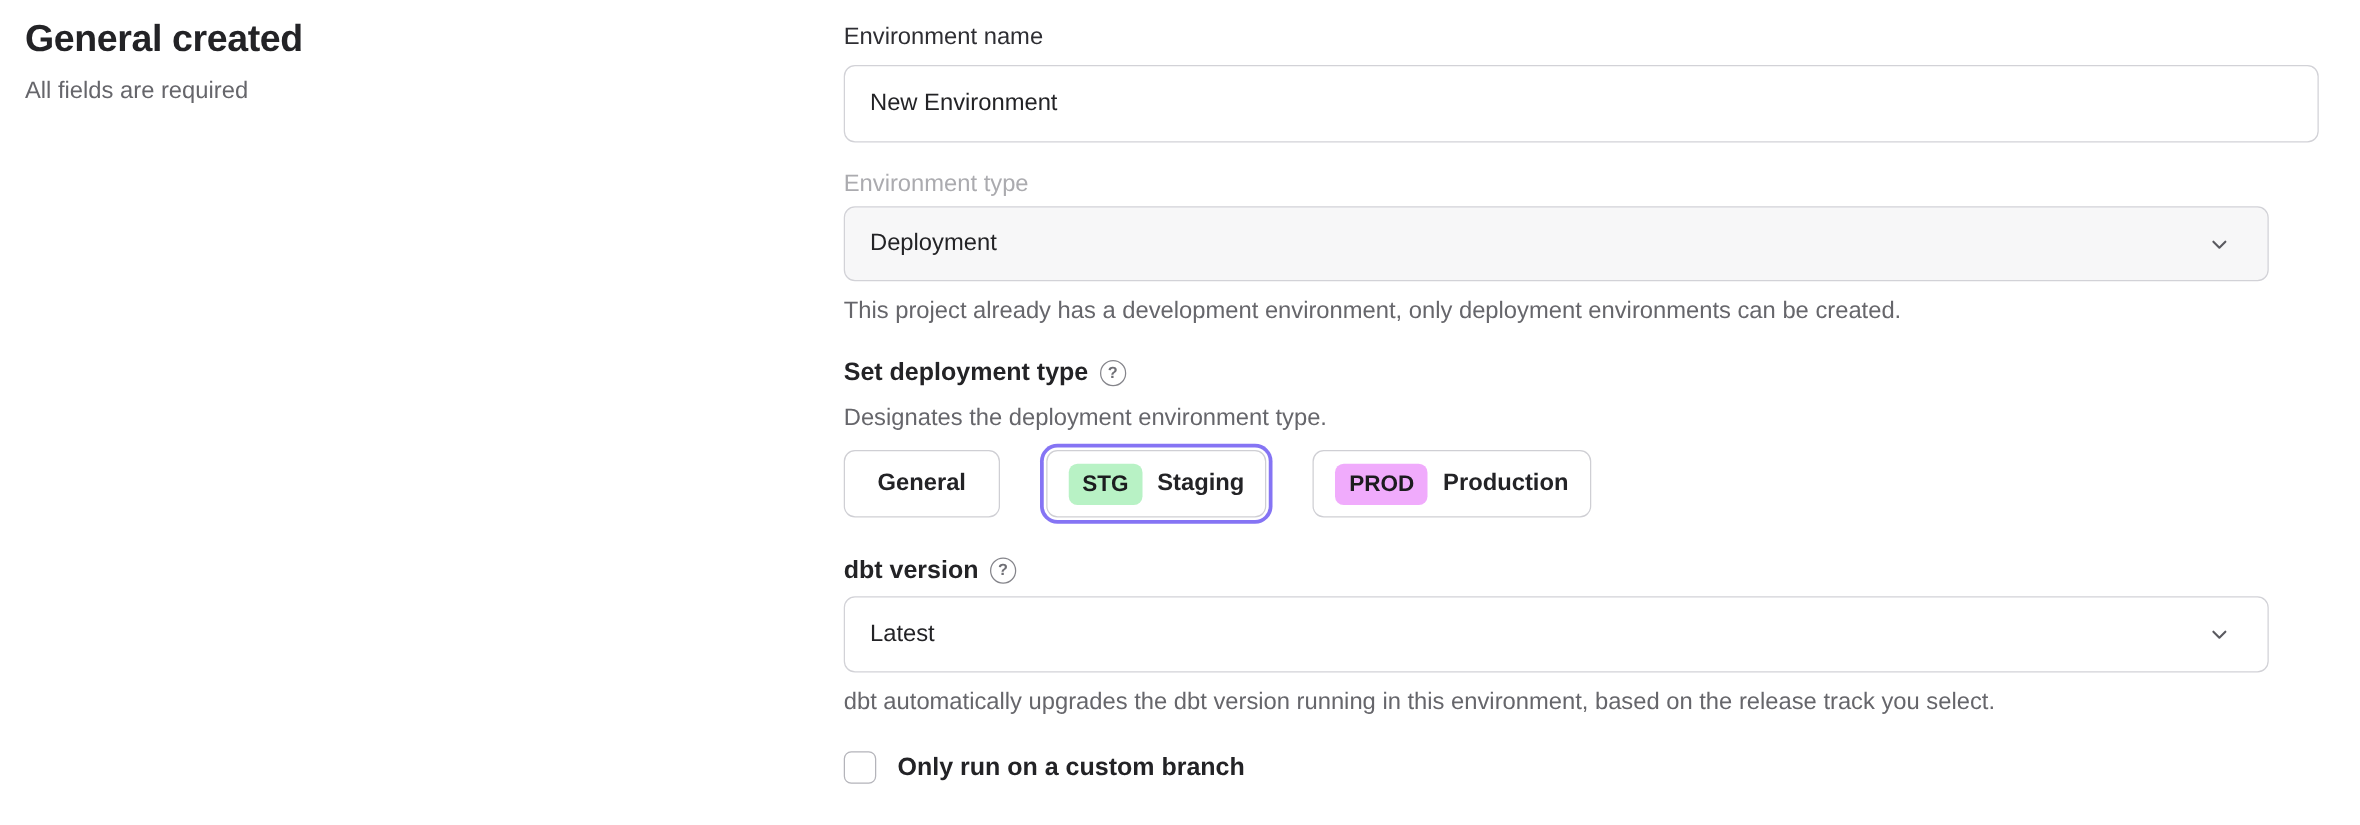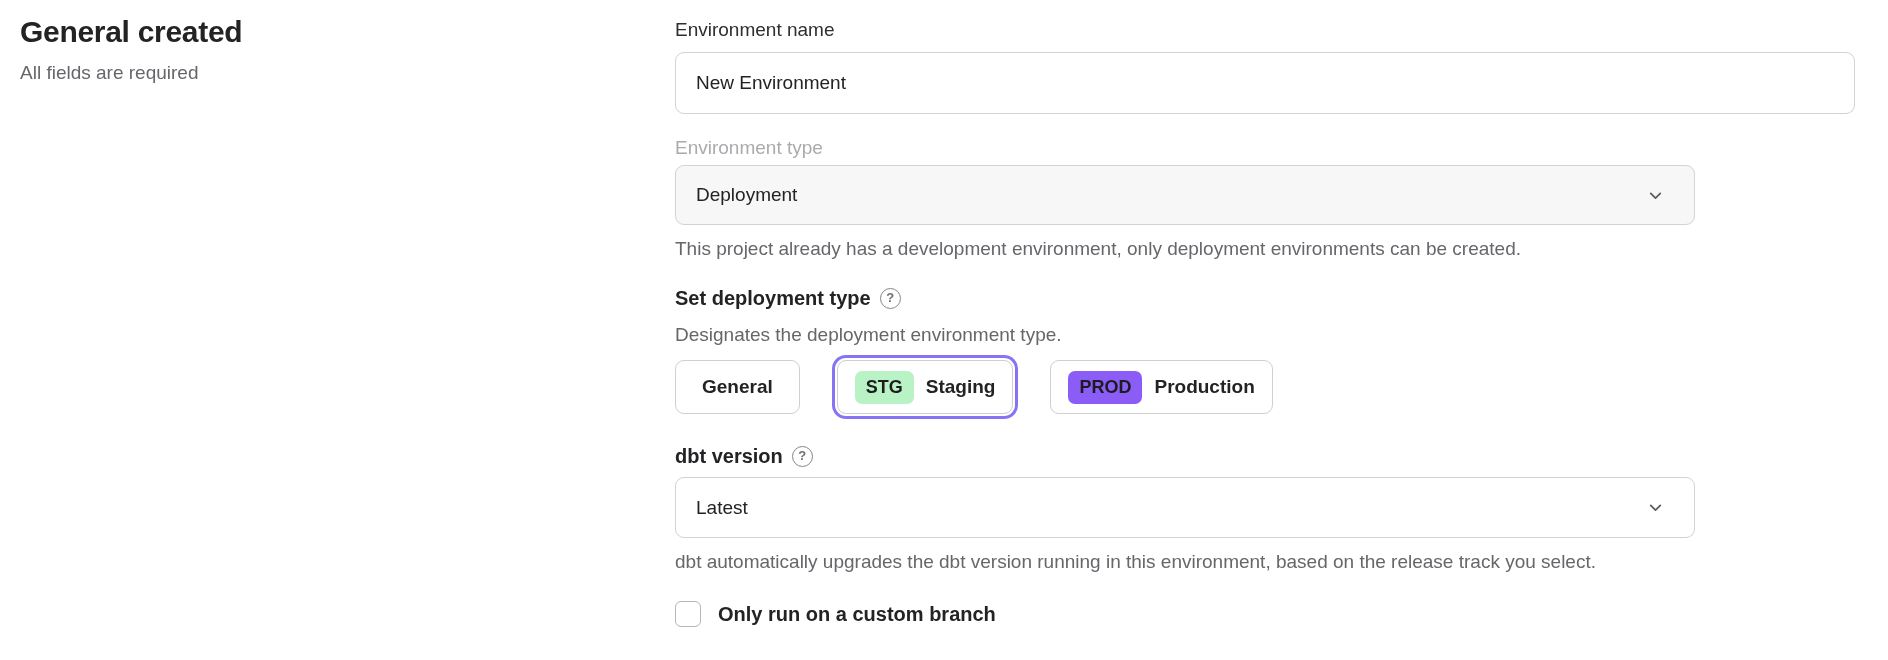--- a/index.html
+++ b/index.html
@@ -89,21 +89,21 @@
     background: #ffffff;
     font-family: Liberation Sans, sans-serif;
     font-size: 19px;
     color: #232326;
     padding: 0 20px;
     outline: none;
   }
 
   .select-box {
     margin-top: 5px;
-    width: 1020px;
+    width: 1140px;
     height: 60px;
     border: 1px solid #d2d2d7;
     border-radius: 9px;
     background: #ffffff;
     display: flex;
     align-items: center;
     justify-content: space-between;
     padding: 0 30px 0 20px;
     font-size: 19px;
     color: #232326;
@@ -163,21 +163,21 @@
     display: inline-flex;
     align-items: center;
     height: 33px;
     padding: 0 11px;
     border-radius: 7px;
     font-size: 18px;
     font-weight: 600;
     color: #1c1c1f;
   }
   .badge.green { background: #b8f2c5; }
-  .badge.blue  { background: #8b5cf6; }
+  .badge.blue  { background: #f0abfc; }
 
   .checkbox-row {
     margin-top: 27px;
     display: flex;
     align-items: center;
     gap: 17px;
   }
   .checkbox {
     appearance: none;
     -webkit-appearance: none;

